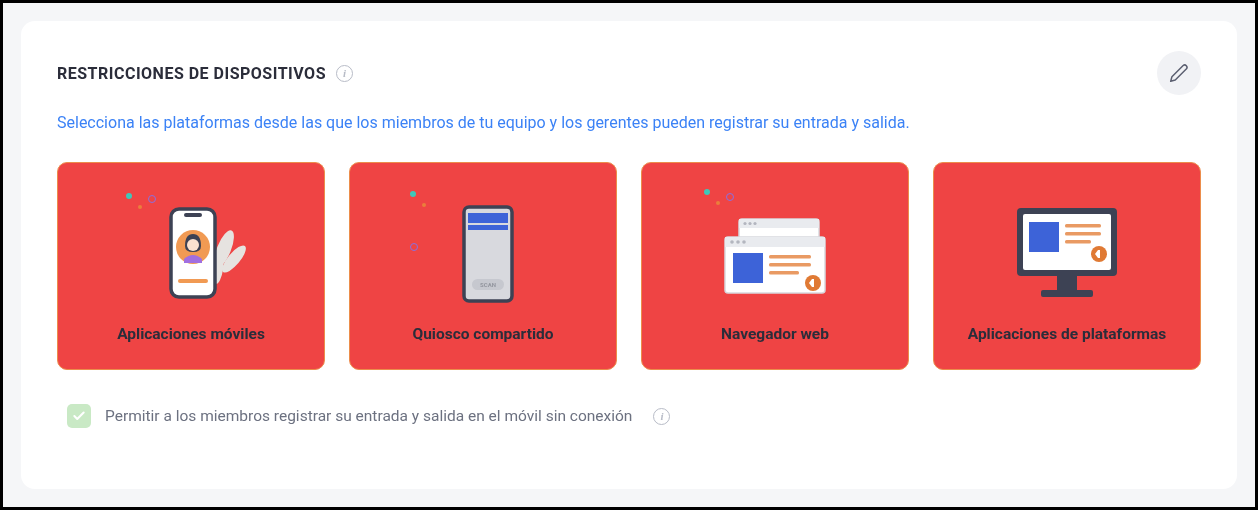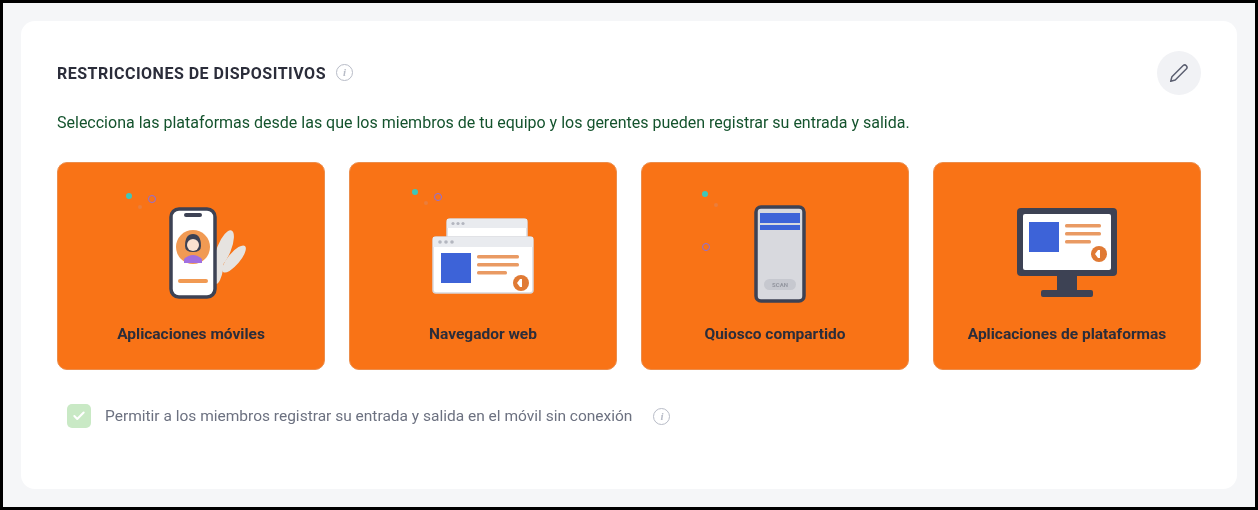--- a/index.html
+++ b/index.html
@@ -24,20 +24,21 @@
       position: relative;
     }
     .header-row {
       display: flex;
       align-items: center;
       justify-content: space-between;
       margin-bottom: 18px;
     }
     .title-group {
       display: flex;
+      align-items: center;
       gap: 10px;
     }
     .section-title {
       font-size: 16px;
       font-weight: 700;
       letter-spacing: 0.5px;
       color: #2b2d3a;
       text-transform: uppercase;
     }
     .info-circle {
@@ -60,31 +61,31 @@
       height: 44px;
       border-radius: 50%;
       background: #f1f2f5;
       display: flex;
       align-items: center;
       justify-content: center;
       cursor: pointer;
     }
     .subtitle {
       font-size: 16px;
-      color: #14532d;
+      color: #3b82f6;
       margin-bottom: 30px;
     }
     .cards-row {
       display: flex;
       gap: 24px;
       margin-bottom: 34px;
     }
     .option-card {
       flex: 1;
-      background: #f97316;
+      background: #ef4444;
       border: 1.5px solid #ec8d4b;
       border-radius: 10px;
       padding: 24px 14px 24px;
       display: flex;
       flex-direction: column;
       align-items: center;
       justify-content: flex-end;
       height: 208px;
       cursor: pointer;
       position: relative;
@@ -172,20 +173,36 @@
 
             <circle cx="77" cy="46" r="17" fill="#f19a53"></circle>
             <path d="M77 33 q-8 0 -8 12 q0 6 8 6 q8 0 8 -6 q0 -12 -8 -12" fill="#3d4254"></path>
             <circle cx="77" cy="44" r="6" fill="#fbe2d0"></circle>
             <path d="M68 58 q9 -8 18 0 v4 h-18 z" fill="#a16fe0"></path>
 
             <rect x="62" y="78" width="30" height="4" rx="2" fill="#f19a53"></rect>
           </svg>
         </div>
         <div class="card-label">Aplicaciones móviles</div>
+      </div>
+
+      <div class="option-card">
+        <div class="illus">
+          <span class="sparkle sp-teal" style="top:4px; left:46px;"></span>
+          <span class="sparkle sp-orange" style="top:16px; left:58px;"></span>
+          <span class="sparkle sp-ring" style="top:56px; left:46px;"></span>
+          <svg width="150" height="110" viewBox="0 0 150 110">
+            <rect x="56" y="6" width="48" height="94" rx="5" fill="#d8d9de" stroke="#3d4254" stroke-width="3.5"></rect>
+            <rect x="60" y="12" width="40" height="10" fill="#3d63d8"></rect>
+            <rect x="60" y="24" width="40" height="5" fill="#3d63d8"></rect>
+            <rect x="64" y="78" width="32" height="11" rx="5.5" fill="#c6c8cf"></rect>
+            <text x="80" y="86" font-size="6" fill="#93969f" text-anchor="middle" font-weight="700">SCAN</text>
+          </svg>
+        </div>
+        <div class="card-label">Quiosco compartido</div>
       </div>
 
       <div class="option-card">
         <div class="illus">
           <span class="sparkle sp-teal" style="top:2px; left:48px;"></span>
           <span class="sparkle sp-orange" style="top:14px; left:60px;"></span>
           <span class="sparkle sp-ring" style="top:6px; left:70px;"></span>
           <svg width="160" height="110" viewBox="0 0 160 110">
 
             <rect x="44" y="18" width="80" height="44" rx="3" fill="#fff" stroke="#d7d9de" stroke-width="1.5"></rect>
@@ -205,36 +222,20 @@
             <rect x="74" y="70" width="30" height="3.5" rx="1.5" fill="#e99a63"></rect>
             <circle cx="118" cy="82" r="8" fill="#e07a34"></circle>
             <path d="M114 82 l3 -4 h2 v8 h-2 l-3 -4" fill="#fff"></path>
           </svg>
         </div>
         <div class="card-label">Navegador web</div>
       </div>
 
       <div class="option-card">
         <div class="illus">
-          <span class="sparkle sp-teal" style="top:4px; left:46px;"></span>
-          <span class="sparkle sp-orange" style="top:16px; left:58px;"></span>
-          <span class="sparkle sp-ring" style="top:56px; left:46px;"></span>
-          <svg width="150" height="110" viewBox="0 0 150 110">
-            <rect x="56" y="6" width="48" height="94" rx="5" fill="#d8d9de" stroke="#3d4254" stroke-width="3.5"></rect>
-            <rect x="60" y="12" width="40" height="10" fill="#3d63d8"></rect>
-            <rect x="60" y="24" width="40" height="5" fill="#3d63d8"></rect>
-            <rect x="64" y="78" width="32" height="11" rx="5.5" fill="#c6c8cf"></rect>
-            <text x="80" y="86" font-size="6" fill="#93969f" text-anchor="middle" font-weight="700">SCAN</text>
-          </svg>
-        </div>
-        <div class="card-label">Quiosco compartido</div>
-      </div>
-
-      <div class="option-card">
-        <div class="illus">
           <svg width="160" height="115" viewBox="0 0 160 115">
 
             <rect x="30" y="10" width="100" height="68" rx="4" fill="#3d4254"></rect>
             <rect x="36" y="16" width="88" height="56" rx="2" fill="#fff"></rect>
             <rect x="70" y="78" width="20" height="14" fill="#3d4254"></rect>
             <rect x="54" y="92" width="52" height="7" rx="2" fill="#3d4254"></rect>
 
             <rect x="42" y="24" width="30" height="30" fill="#3d63d8"></rect>
             <rect x="78" y="26" width="36" height="3.5" rx="1.5" fill="#e99a63"></rect>
             <rect x="78" y="34" width="36" height="3.5" rx="1.5" fill="#e99a63"></rect>

